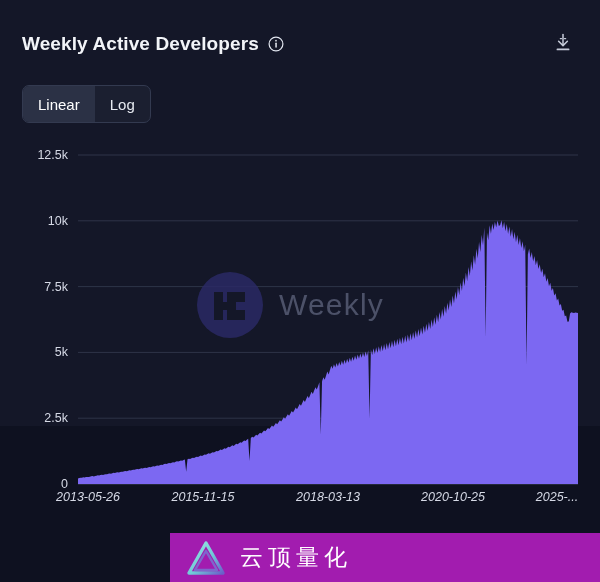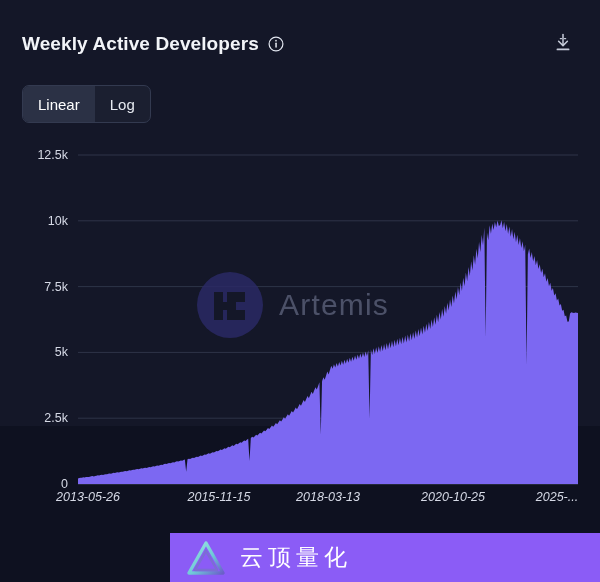--- a/index.html
+++ b/index.html
@@ -81,21 +81,21 @@
     position:absolute; top:0;
     font-size:12.5px; color:#d6dae6; white-space:nowrap;
     transform:translateX(-50%);
     font-style:italic;
   }
 
   
   .banner {
     position:absolute; left:170px; top:533px;
     width:430px; height:49px;
-    background:#8b5cf6;
+    background:#a21caf;
     display:flex; align-items:center; gap:14px;
     padding-left:16px;
   }
   .banner-logo { width:40px; height:36px; display:block; flex:none; }
   .banner-cn {
     font-size:23px; color:#ffffff; letter-spacing:5px;
     font-family:"DejaVu Sans", sans-serif; font-weight:400;
   }
   .banner-url {
     font-size:23px; color:#ffffff; letter-spacing:3.2px;
@@ -158,26 +158,26 @@
         <circle cx="33" cy="33" r="33" fill="#2b2a66" opacity="0.82"></circle>
         <g fill="#141728">
           <rect x="17" y="20" width="9" height="28"></rect>
           <rect x="17" y="30" width="22" height="8"></rect>
           <rect x="30" y="20" width="9" height="28"></rect>
           <rect x="39" y="20" width="9" height="10"></rect>
           <rect x="39" y="38" width="9" height="10"></rect>
         </g>
       </svg>
     </span>
-    <span class="wm-text">Artemis</span>
+    <span class="wm-text">Weekly</span>
   </div>
 
   <div class="xlabels" id="xlabels">
       <span class="xlab" style="left: 88px;">2013-05-26</span>
-      <span class="xlab" style="left: 203px; margin-left: 16px;">2015-11-15</span>
+      <span class="xlab" style="left: 203px;">2015-11-15</span>
       <span class="xlab" style="left: 328px;">2018-03-13</span>
       <span class="xlab" style="left: 453px;">2020-10-25</span>
       <span class="xlab" style="left: 557px;">2025-...</span>
     </div>
 
   <div class="banner">
     <span>
       <svg class="banner-logo" viewBox="0 0 40 36" aria-hidden="true">
         <defs>
           <linearGradient id="tg" x1="0" y1="0" x2="1" y2="1">

